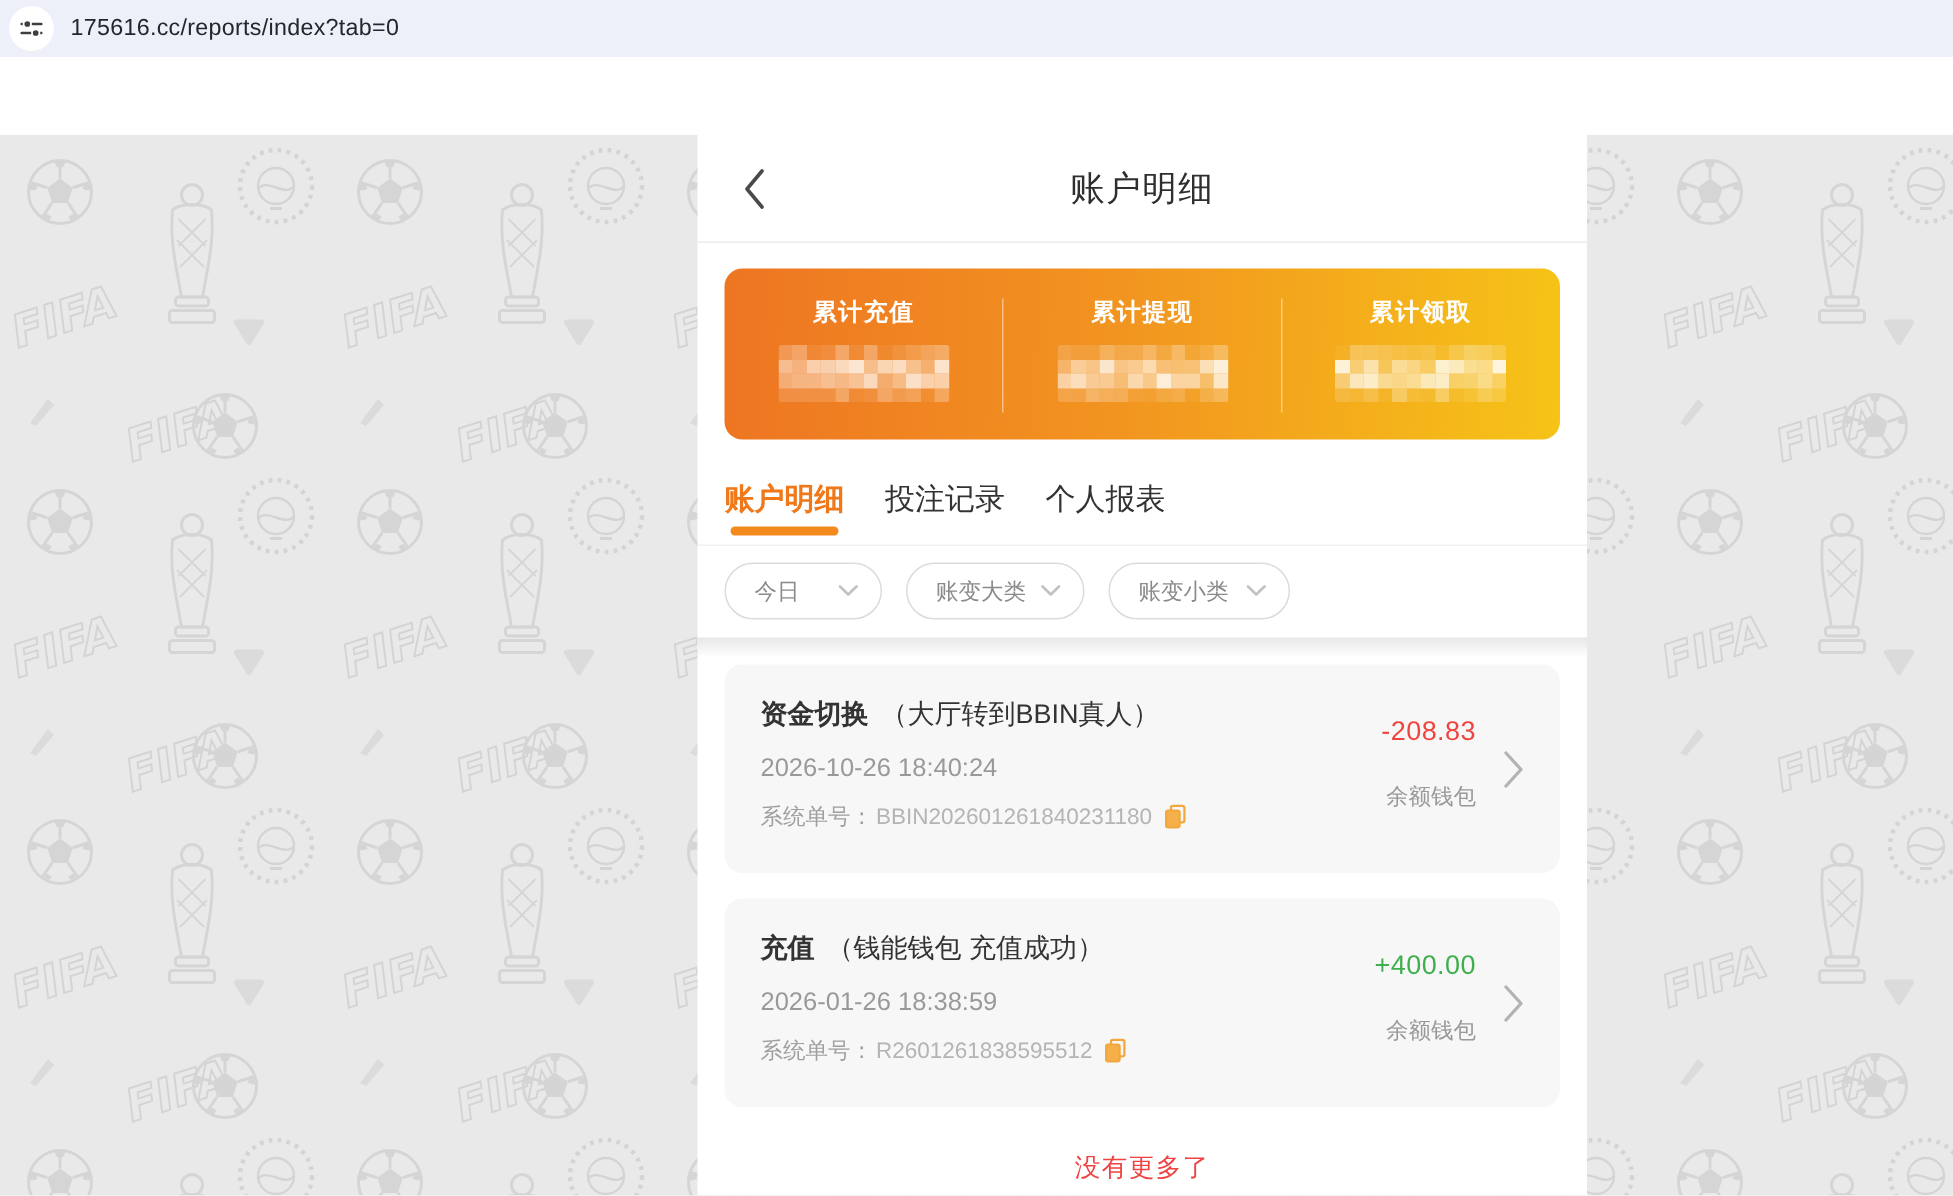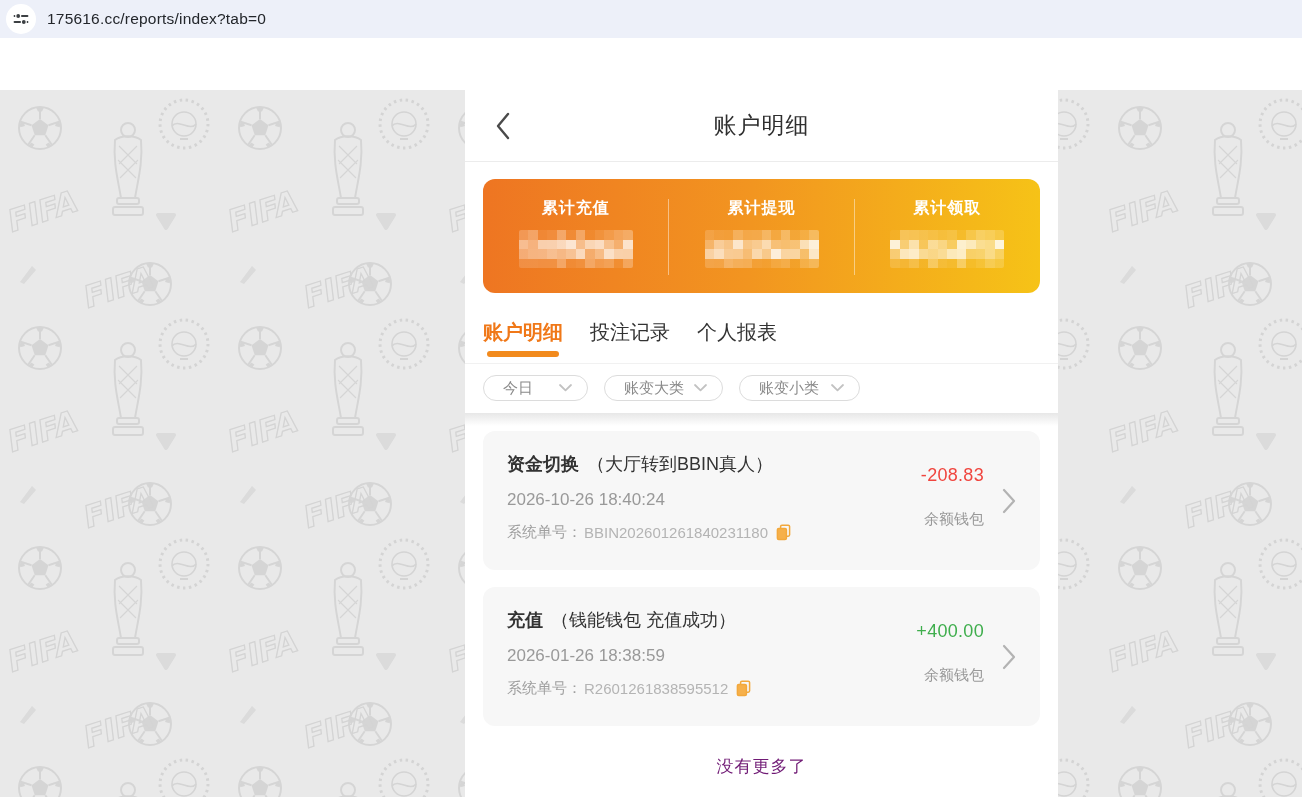--- a/index.html
+++ b/index.html
@@ -50,21 +50,21 @@
   .tab{position:relative;font-size:20px;color:#333333;padding-bottom:17px;cursor:pointer;}
   .tab.active{color:#f07818;font-weight:bold;}
   .tab .bar{display:none;}
   .tab.active .bar{
     display:block;position:absolute;left:50%;bottom:6px;transform:translateX(-50%);
     width:72px;height:6px;border-radius:3px;background:#f28a1d;
   }
   
   .filters{display:flex;gap:16px;padding:11px 18px 9px;}
   .pill{
-    height:26px;border:1px solid #dcdcdc;border-radius:20px;background:#fff;
+    height:38px;border:1px solid #dcdcdc;border-radius:20px;background:#fff;
     display:flex;align-items:center;justify-content:space-between;
     padding:0 15px 0 19px;box-sizing:border-box;cursor:pointer;
   }
   .pill .pl{font-size:15px;color:#8a8a8a;}
   .pill.w1{width:105px;} .pill.w2{width:119px;} .pill.w3{width:121px;}
   .fade{height:13px;background:linear-gradient(#e7e7e7,#ffffff);margin-top:3px;}
   
   .txn{
     position:relative;margin:5px 18px 17px;background:#f7f7f7;border-radius:12px;
     padding:21px 110px 21px 24px;box-sizing:border-box;min-height:139px;cursor:pointer;
@@ -73,21 +73,21 @@
   .t-title b{font-weight:bold;margin-right:8px;font-size:18px;}
   .t-date{margin-top:14px;font-size:17px;color:#999;}
   .t-order{margin-top:13px;font-size:15px;color:#9f9f9f;display:flex;align-items:center;}
   .t-order .ono{color:#b4b4b4;margin-left:2px;}
   .t-order .copy{margin-left:8px;display:flex;cursor:pointer;}
   .t-right{position:absolute;right:56px;top:34px;text-align:right;}
   .amount{font-size:18px;font-weight:500;letter-spacing:.3px;}
   .wallet{margin-top:24px;font-size:15px;color:#999;}
   .t-chev{position:absolute;right:24px;top:50%;transform:translateY(-50%);display:flex;}
   
-  .end-text{text-align:center;font-size:17px;color:#701a75;padding-top:12px;letter-spacing:1px;}
+  .end-text{text-align:center;font-size:17px;color:#ef4444;padding-top:12px;letter-spacing:1px;}
 </style>
 </head>
 <body>
 
 <div class="bg-wrap">
   <svg width="1302" height="707" xmlns="http://www.w3.org/2000/svg">
     <defs>
       <g id="ball" fill="none" stroke="#d2d2d2" stroke-width="2">
         <circle r="21"></circle>
         <path fill="#d2d2d2" stroke="none" d="M0,-9 L-8.5,-2.8 L-5.3,7.3 L5.3,7.3 L8.5,-2.8 Z"></path>

